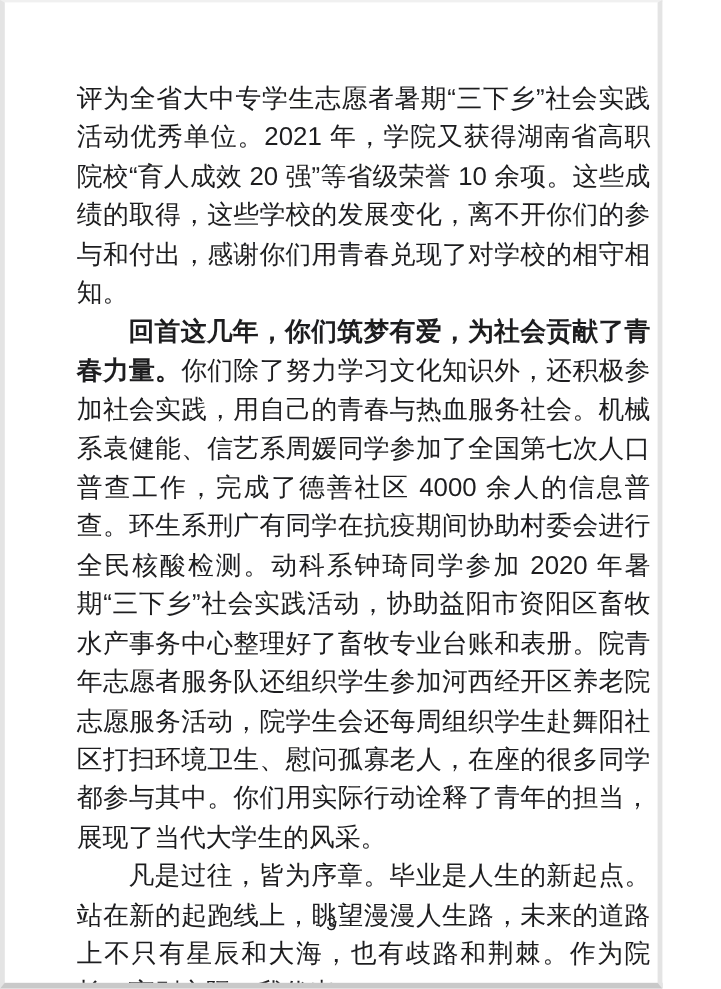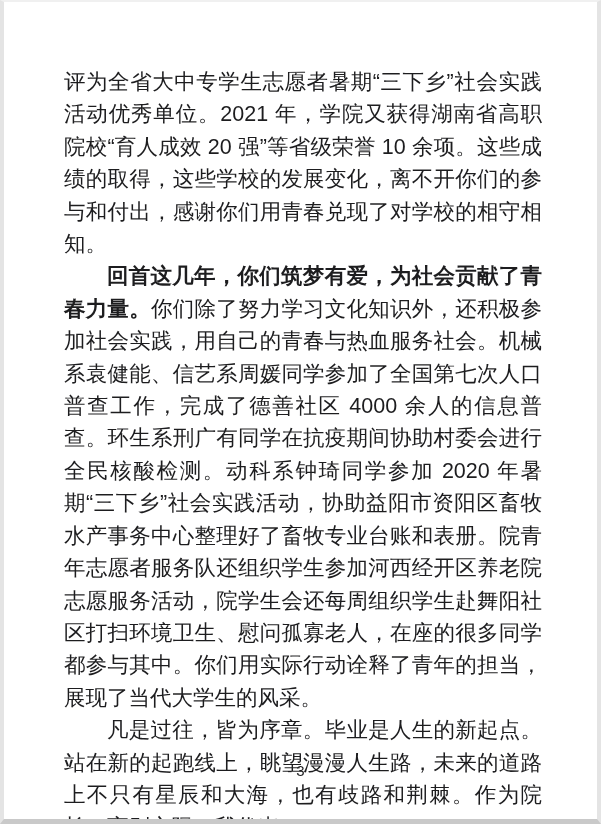--- a/index.html
+++ b/index.html
@@ -2,21 +2,21 @@
 <html><head>
 <meta charset="utf-8">
 <style>
   html, body {
     margin: 0;
     padding: 0;
     background: #ffffff;
   }
   .page {
     position: relative;
-    width: 601px;
+    width: 552px;
     height: 824px;
     box-sizing: border-box;
     background: #ffffff;
     border-top: 2px solid #f0f0f0;
     border-left: 4px solid #e4e4e4;
     border-right: 4px solid #e4e4e4;
     border-bottom: 5px solid #c9c9c9;
     overflow: hidden;
     font-family: "Liberation Sans", sans-serif;
   }

